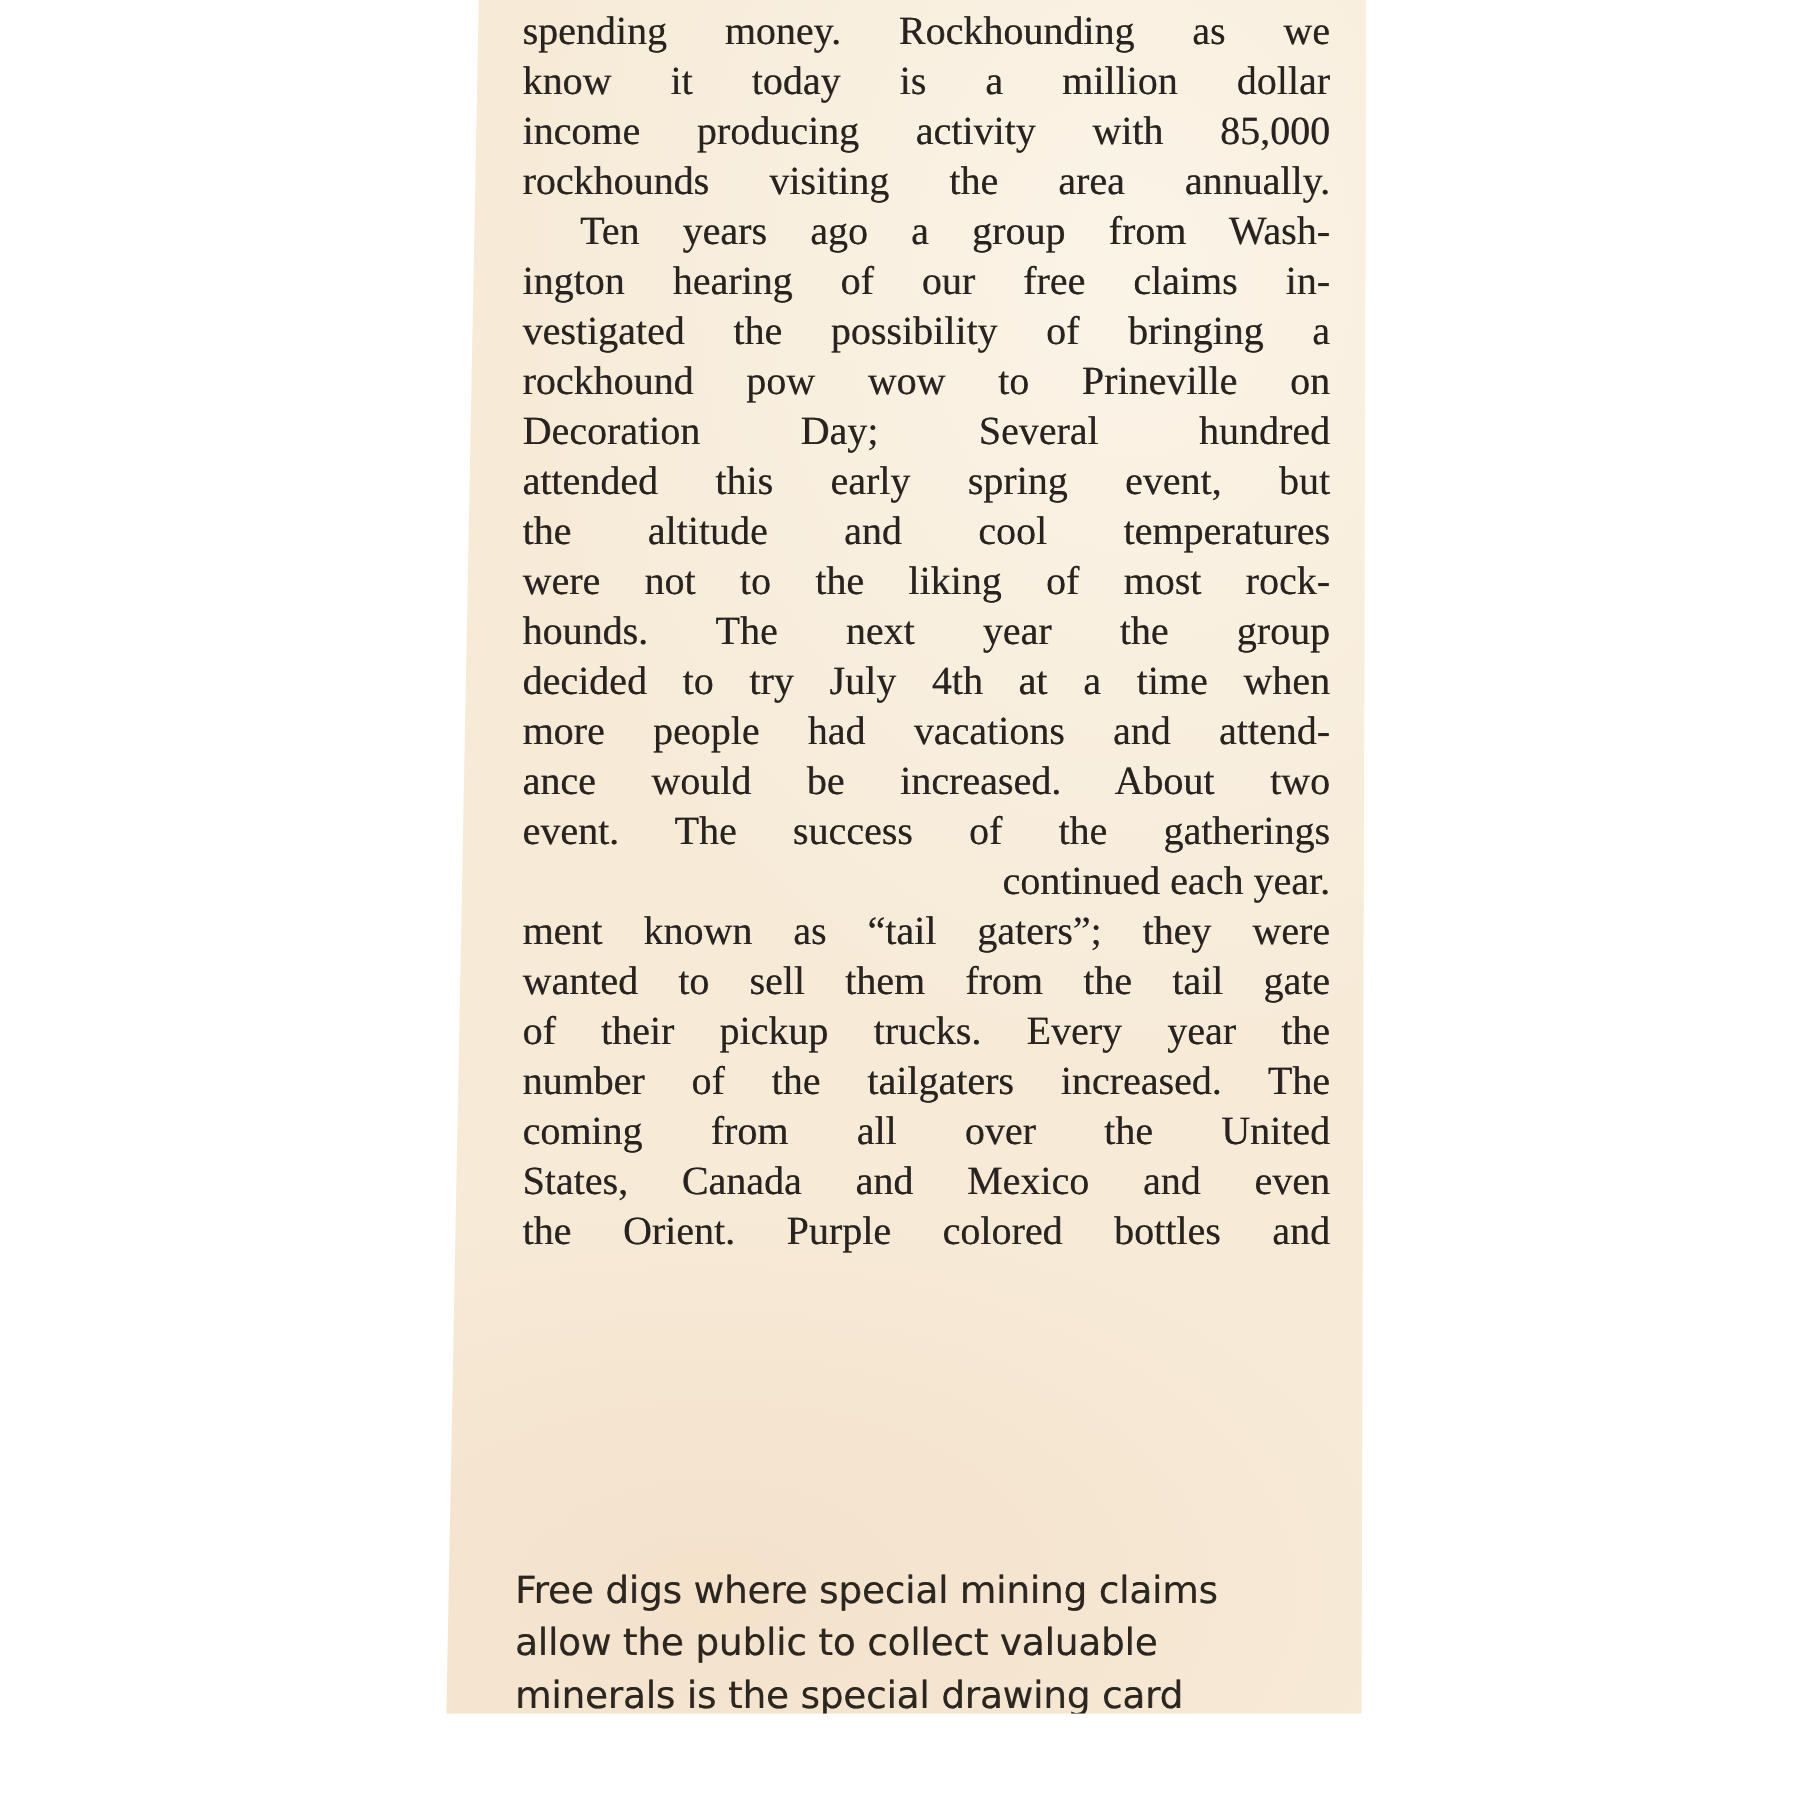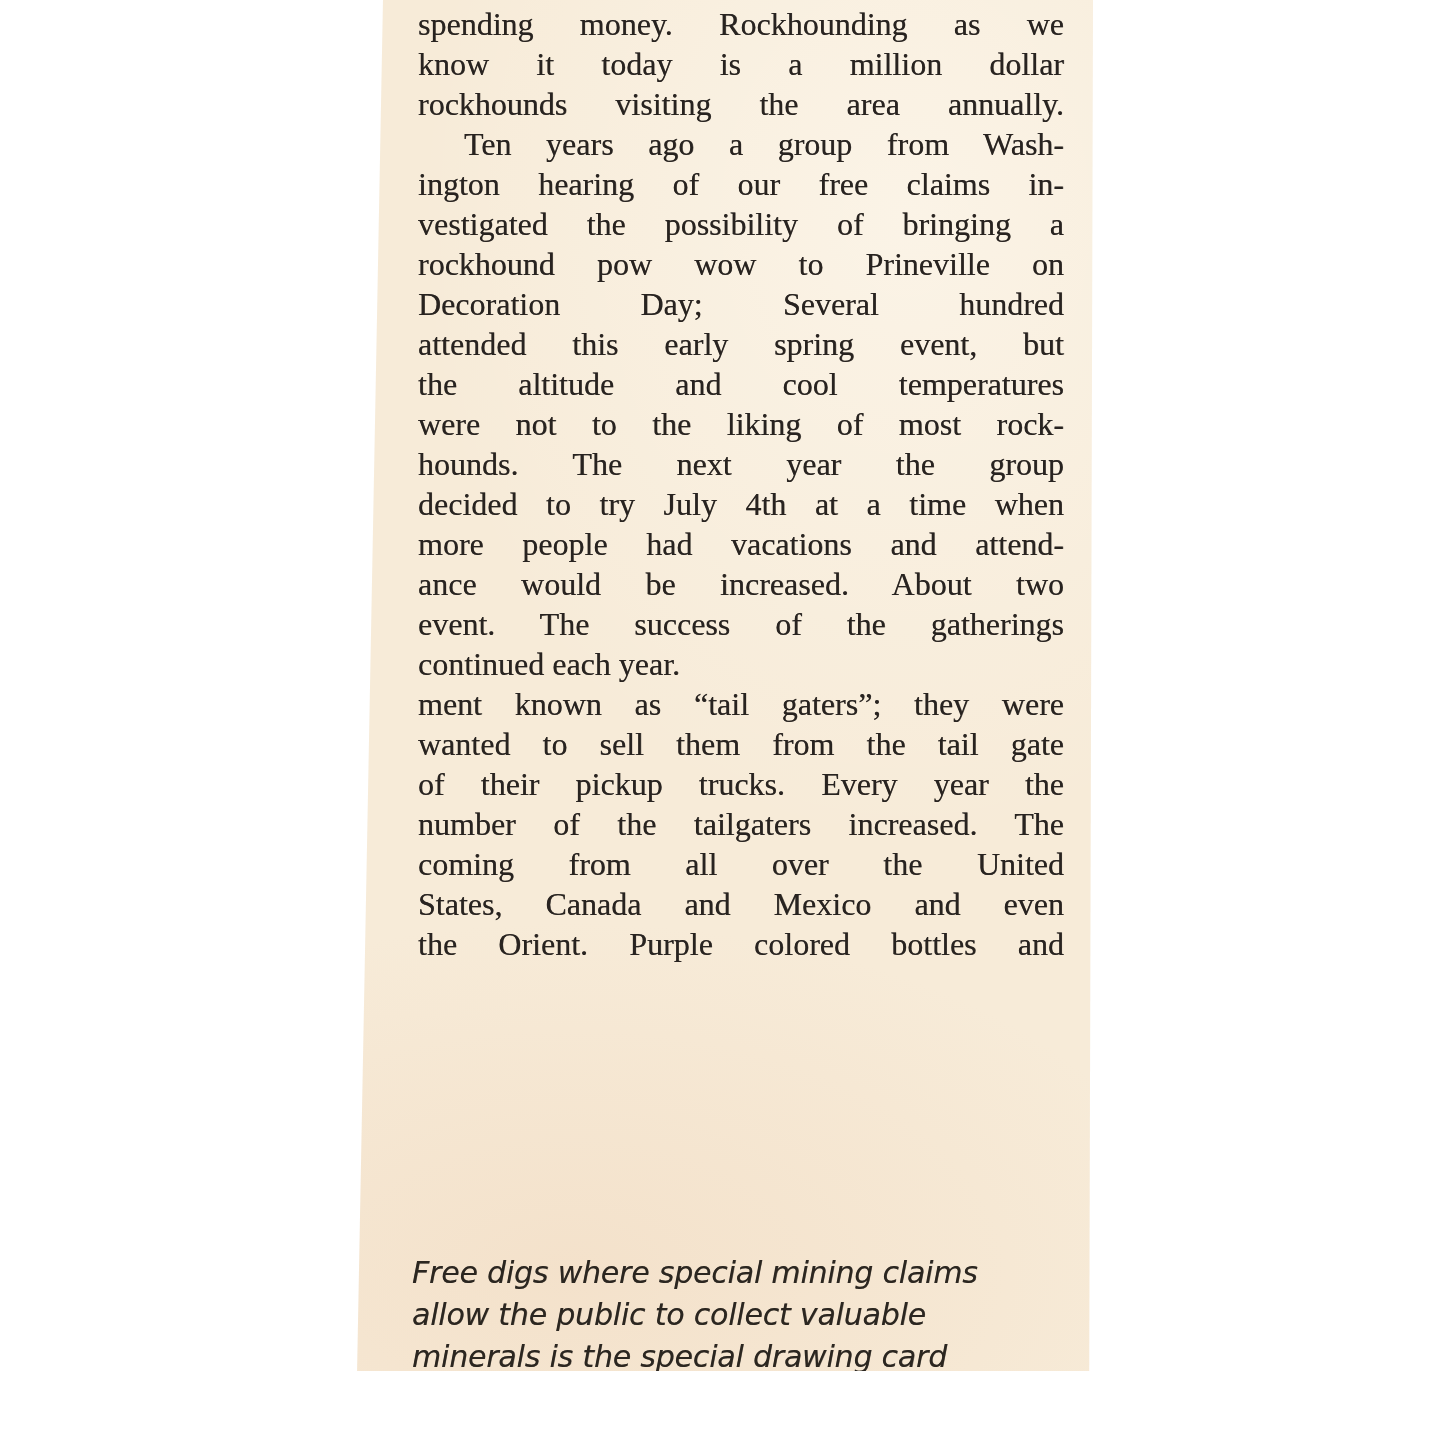--- a/index.html
+++ b/index.html
@@ -48,47 +48,47 @@
   .article {
     position: absolute;
     left: 73px;
     top: 4px;
     width: 646px;
     color: var(--ink, #282320);
     font-size: 32px;
     line-height: 40px;
     text-shadow: 0.3px 0.3px 0.4px rgba(35, 30, 26, 0.65);
   }
-  .ln { height: 40px; text-align: left; }
+  .ln { height: 40px; text-align: right; }
   .ln.just { text-align: justify; text-align-last: justify; }
   .ln.ind { padding-left: 46px; }
 
   .caption {
     position: absolute;
     left: 67px;
     top: 1252px;
     width: 630px;
     font-family: "DejaVu Sans", sans-serif;
-    font-style: italic;
     font-size: 30px;
     line-height: 42px;
     letter-spacing: -0.2px;
     color: var(--caption-ink, #2b2620);
     text-shadow: 0.3px 0.3px 0.4px rgba(40, 35, 30, 0.55);
   }
   .cap-ln { height: 42px; }
 </style>
 </head>
 <body>
 
 <div class="scene">
   <div class="paper">
     <div class="article">
         <div class="ln just">spending money. Rockhounding as we</div>
         <div class="ln just">know it today is a million dollar</div>
+        <div class="ln just">income producing activity with 85,000</div>
         <div class="ln just">rockhounds visiting the area annually.</div>
         <div class="ln just ind">Ten years ago a group from Wash-</div>
         <div class="ln just">ington hearing of our free claims in-</div>
         <div class="ln just">vestigated the possibility of bringing a</div>
         <div class="ln just">rockhound pow wow to Prineville on</div>
         <div class="ln just">Decoration Day; Several hundred</div>
         <div class="ln just">attended this early spring event, but</div>
         <div class="ln just">the altitude and cool temperatures</div>
         <div class="ln just">were not to the liking of most rock-</div>
         <div class="ln just">hounds. The next year the group</div>

